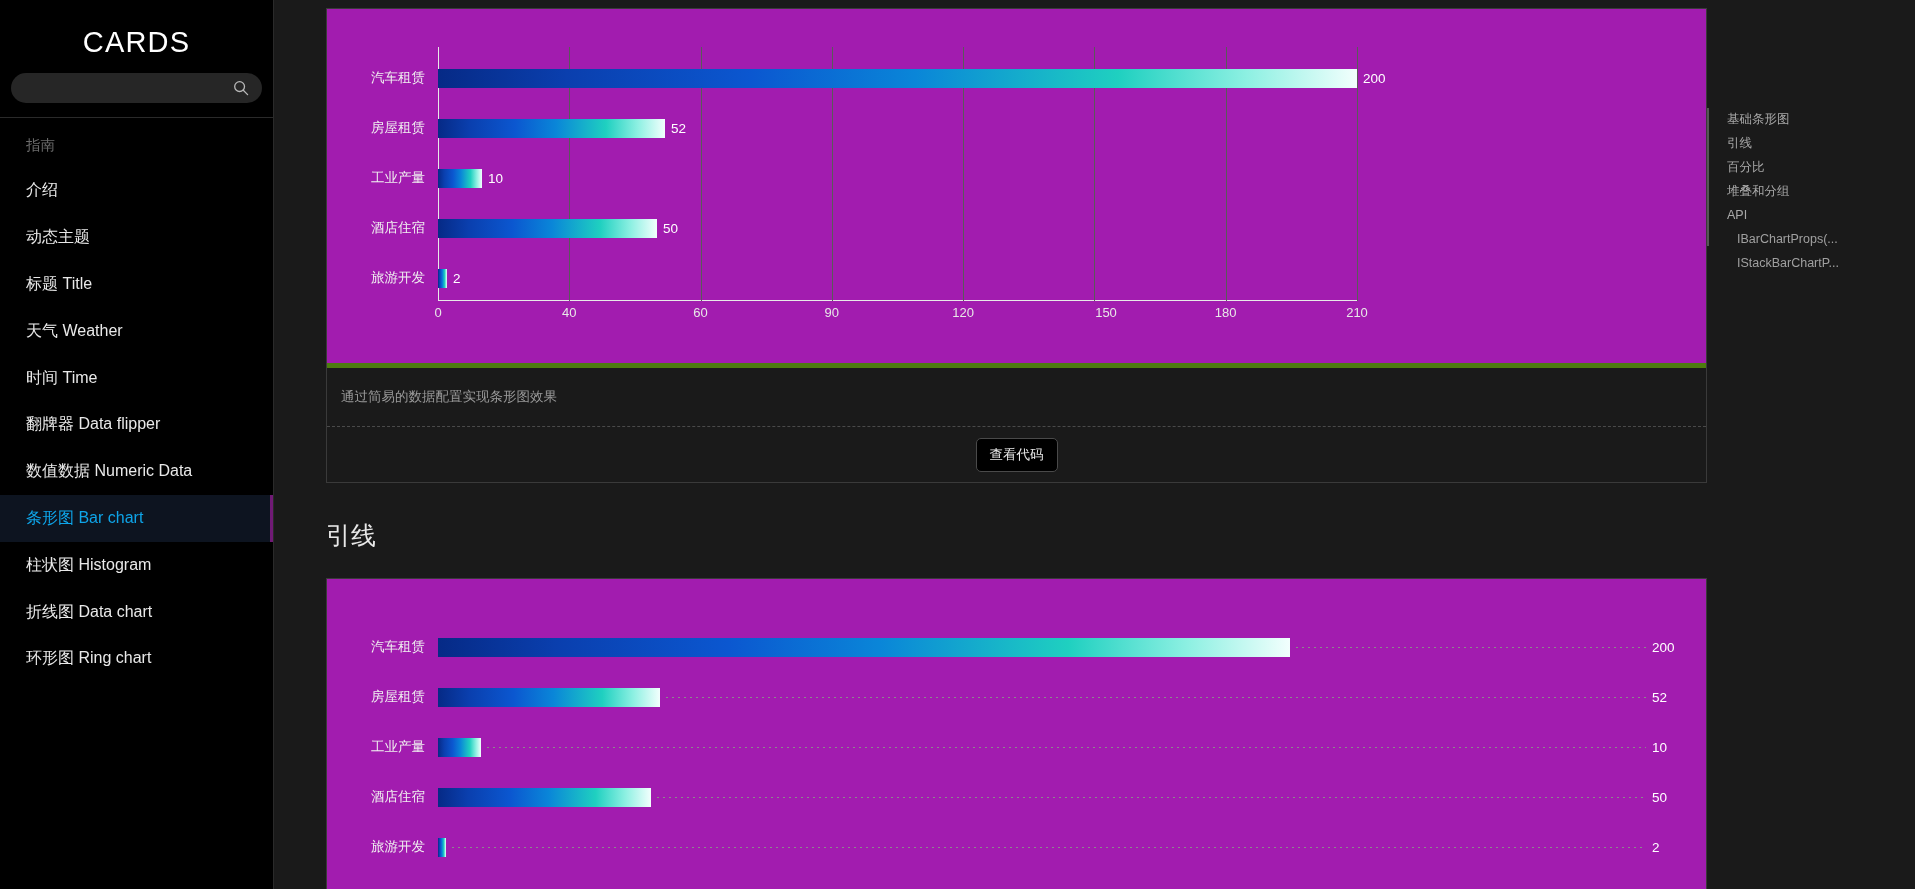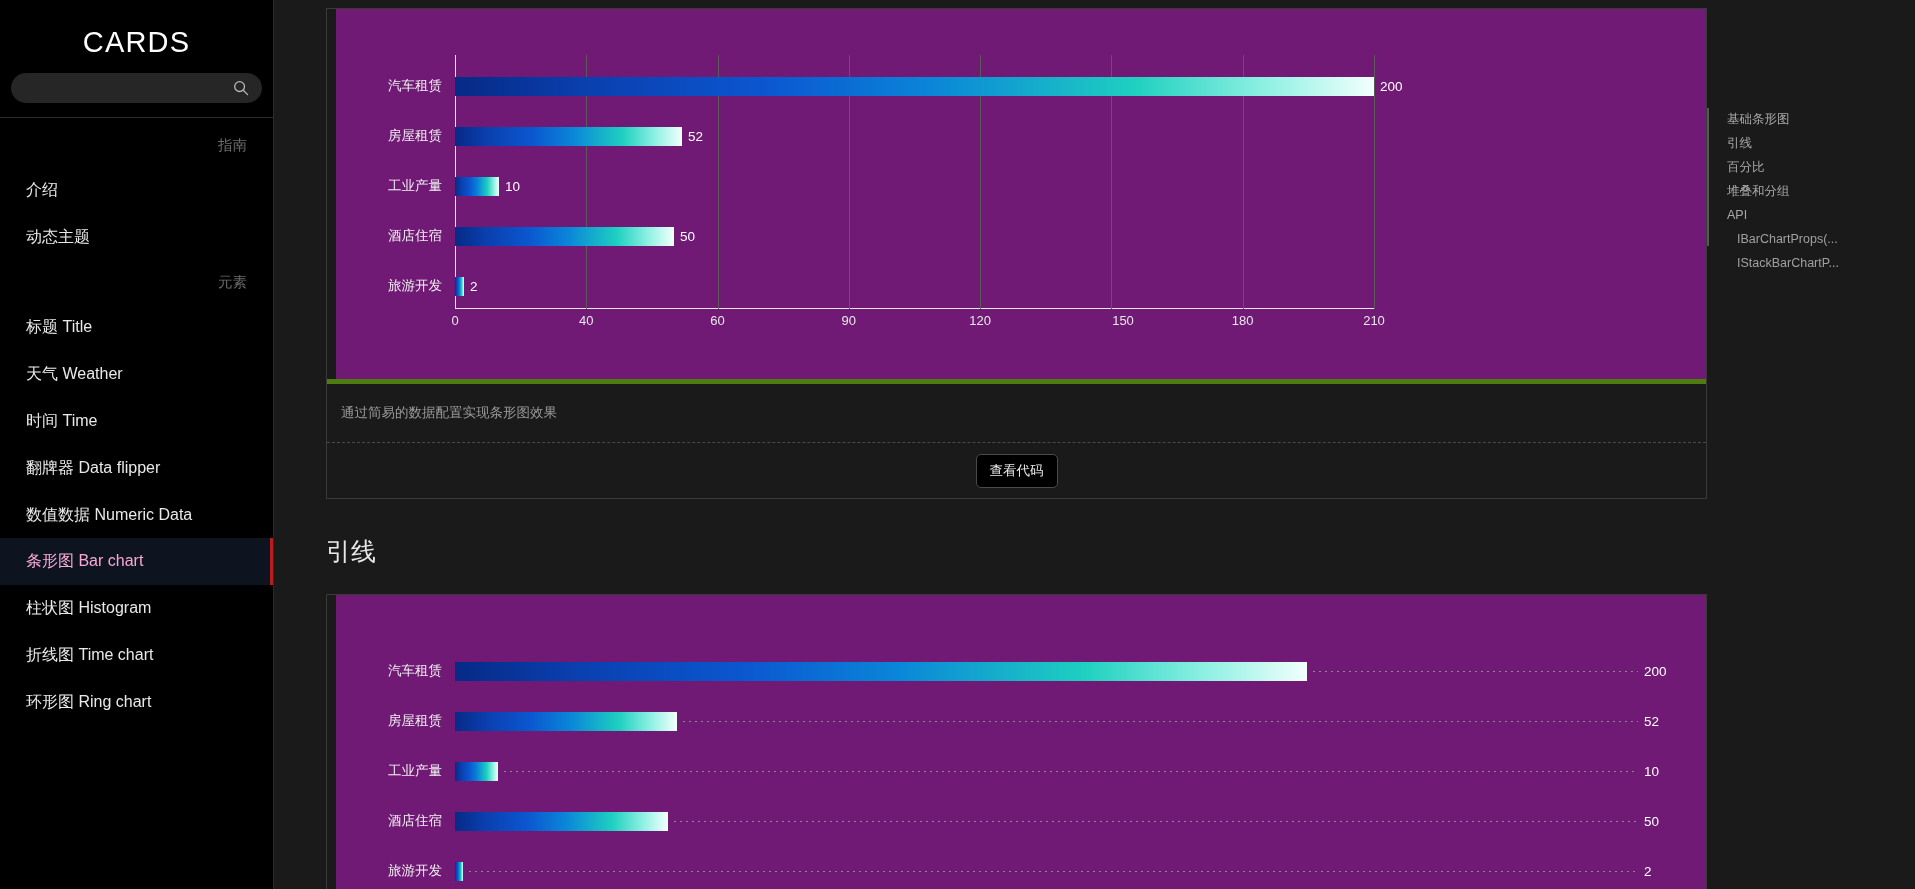--- a/index.html
+++ b/index.html
@@ -59,35 +59,34 @@
     height: 1px;
     background: #2a2a2a;
     width: 100%;
   }
   .nav { padding-top: 6px; }
   .nav-group-title {
     color: #6b6b6b;
     font-size: 14.5px;
     padding: 13px 26px 13px 26px;
     line-height: 1.2;
-    text-align: right;
   }
   .nav-item {
     color: #e9e9e9;
     font-size: 16px;
     padding: 13px 26px;
     line-height: 1.3;
     cursor: pointer;
     border-right: 3px solid transparent;
     white-space: nowrap;
   }
   .nav-item.active {
-    color: #f9a8d4;
+    color: #0ea5e9;
     background: #0d1420;
-    border-right: 3px solid #b91c1c;
+    border-right: 3px solid #701a75;
   }
 
   
   .main {
     flex: 1 1 auto;
     height: 889px;
     background: #1a1a1a;
     position: relative;
     overflow: hidden;
     display: flex;
@@ -99,23 +98,22 @@
   }
 
   
   .card {
     width: 1381px;
     background: #1a1a1a;
     border: 1px solid #3a3a3a;
     margin-top: 8px;
   }
   .card-demo {
-    background: #701a75;
-    padding: 16px;
-    margin-left: 9px;
+    background: #a21caf;
+    padding: 8px;
   }
   .card-desc {
     color: #9a9a9a;
     font-size: 13.5px;
     padding: 20px 14px 20px 14px;
     border-top: 5px solid #4d7c0f;
   }
   .card-actions {
     border-top: 1px dashed #4a4a4a;
     height: 56px;
@@ -294,29 +292,28 @@
       </div>
     </div>
 
     <div class="side-divider"></div>
 
     <nav class="nav">
       <div class="nav-group-title">指南</div>
       <div class="nav-item">介绍</div>
       <div class="nav-item">动态主题</div>
 
-      <div class="nav-group-title">元素</div>
       <div class="nav-item">标题 Title</div>
       <div class="nav-item">天气 Weather</div>
       <div class="nav-item">时间 Time</div>
       <div class="nav-item">翻牌器 Data flipper</div>
       <div class="nav-item">数值数据 Numeric Data</div>
       <div class="nav-item active">条形图 Bar chart</div>
       <div class="nav-item">柱状图 Histogram</div>
-      <div class="nav-item">折线图 Time chart</div>
+      <div class="nav-item">折线图 Data chart</div>
       <div class="nav-item">环形图 Ring chart</div>
     </nav>
   </aside>
 
   <main class="main">
     <div class="content">
 
       <section class="card">
         <div class="card-demo">
           <div class="chart1">

